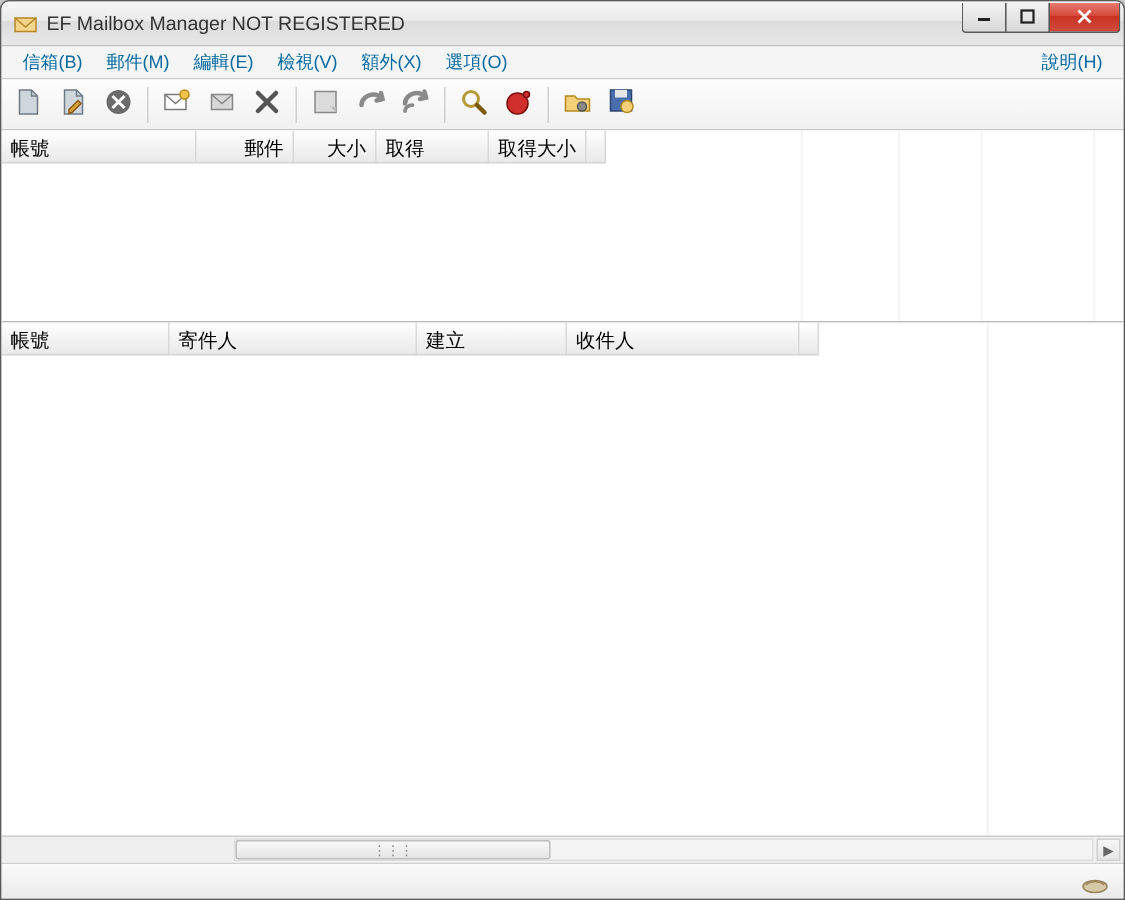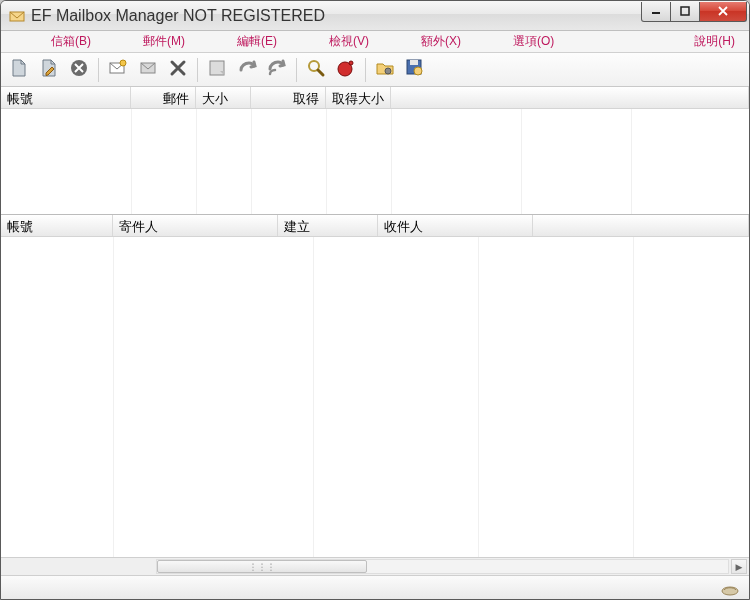--- a/index.html
+++ b/index.html
@@ -3,57 +3,57 @@
 <meta charset="utf-8">
 <style>
 * { margin: 0; padding: 0; box-sizing: border-box; font-family: "Microsoft JhengHei", "PMingLiU", Tahoma, sans-serif; font-size: 12px; }
 html, body { width: 750px; height: 600px; overflow: hidden; background: #d7d7d7; }
 
 .window { width: 750px; height: 600px; display: flex; flex-direction: column; background: #fff; border: 1px solid #5a5a5a; border-radius: 6px 6px 0 0; overflow: hidden; box-shadow: 0 0 6px rgba(0,0,0,.3); }
 
 
 .titlebar { height: 30px; background: linear-gradient(to bottom, #f7f7f7 0%, #eaeaea 45%, #dcdcdc 46%, #e8e8e8 100%); display: flex; align-items: center; padding: 0 0 0 8px; border-bottom: 1px solid #bfbfbf; }
 .titlebar .app-icon { width: 16px; height: 16px; margin-right: 6px; display:inline-flex; }
-.titlebar .title-text { flex: 1; color: #333; font-size: 16px; }
+.titlebar .title-text { flex: 1; color: #333; font-size: 13px; }
 .win-btns { display: flex; height: 20px; margin-right: 2px; margin-top: -8px; }
 .win-btn { width: 30px; height: 20px; border: 1px solid #5a5a5a; border-top: none; background: linear-gradient(to bottom, #f3f3f3, #d8d8d8); display:flex; align-items:center; justify-content:center; margin-left:-1px; font-size:11px; color:#222; }
 .win-btn.min { border-radius: 0 0 0 3px; }
 .win-btn.close { width: 48px; border-radius: 0 0 3px 0; background: linear-gradient(to bottom, #e67a6f 0%, #d6493a 45%, #c93324 46%, #cf4a3c 100%); color:#fff; }
 .win-btn svg { display:block; }
 
 
 .menubar { height: 22px; background: #f5f5f5; display: flex; align-items: center; padding: 0 6px; border-bottom: 1px solid #d0d0d0; }
-.menubar .menu-item { padding: 2px 8px; color: #be185d; white-space: nowrap; margin-left: 36px; }
+.menubar .menu-item { padding: 2px 8px; color: #0369a1; white-space: nowrap; }
 .menubar .spacer { flex: 1; }
 
 
 .toolbar { height: 34px; background: linear-gradient(to bottom,#fdfdfd,#f1f1f1); border-bottom: 1px solid #c9c9c9; display: flex; align-items: center; padding: 0 4px; gap: 2px; }
 .tb-btn { width: 28px; height: 28px; display: flex; align-items: center; justify-content: center; border: 1px solid transparent; border-radius: 3px; }
 .tb-sep { width: 1px; height: 24px; background: #cfcfcf; margin: 0 3px; }
 
 
 .lists { flex: 1; display: flex; flex-direction: column; background: #fff; }
-.listview { display: flex; flex-direction: column; overflow: hidden; }
+.listview { display: flex; flex-direction: row; overflow: hidden; }
 .listview.top { height: 128px; border-bottom: 1px solid #bcbcbc; }
 .listview.bottom { flex: 1; }
 .lv-header { height: 22px; background: linear-gradient(to bottom,#ffffff,#f2f2f2 60%,#e9e9e9); display: flex; border-bottom: 1px solid #d4d4d4; }
 .lv-col { border-right: 1px solid #d9d9d9; padding: 3px 6px 0 6px; color: #000; white-space: nowrap; overflow: hidden; font-size: 13px; }
 .lv-body { flex: 1; background: #fff; position: relative; }
 .lv-body .col-line { position:absolute; top:0; bottom:0; width:1px; background:#f0f0f0; }
 
 
 .hscroll { height: 18px; background: #efefef; border-top: 1px solid #cfcfcf; display:flex; align-items:center; position:relative; }
 .hscroll .track { position:absolute; left:155px; right:20px; top:1px; bottom:1px; background:#f3f3f3; border:1px solid #dedede; }
 .hscroll .thumb { position:absolute; left:156px; width:210px; top:2px; bottom:2px; background: linear-gradient(to bottom,#f8f8f8,#e5e5e5); border:1px solid #bfbfbf; border-radius:2px; display:flex; align-items:center; justify-content:center; color:#888; font-size:9px;}
 .hscroll .arrow-r { position:absolute; right:2px; top:1px; bottom:1px; width:16px; background:linear-gradient(to bottom,#f6f6f6,#e6e6e6); border:1px solid #cfcfcf; display:flex; align-items:center; justify-content:center; color:#666; font-size:9px;}
 .statusbar { height: 24px; background: linear-gradient(to bottom,#fbfbfb,#eaeaea); border-top:1px solid #cfcfcf; display:flex; align-items:center; justify-content:flex-end; padding:0 10px; }
 .statusbar .status-icon { width:18px; height:16px; }
 
 
-.t0{width:130px}.t1{width:65px;text-align:right}.t2{width:55px;text-align:left}.t3{width:75px;text-align:right}.t4{width:65px}.t5{width:130px}.t6{width:110px}.t7{flex:1}
+.t0{width:130px}.t1{width:65px;text-align:right}.t2{width:55px;text-align:right}.t3{width:75px;}.t4{width:65px}.t5{width:130px}.t6{width:110px}.t7{flex:1}
 
 .b0{width:112px}.b1{width:200px}.b2{width:165px}.b3{width:155px}.b4{width:100px}.b5{flex:1}
 </style>
 </head>
 <body>
 
 <div class="window">
 
   <div class="titlebar">
     <span class="app-icon">

